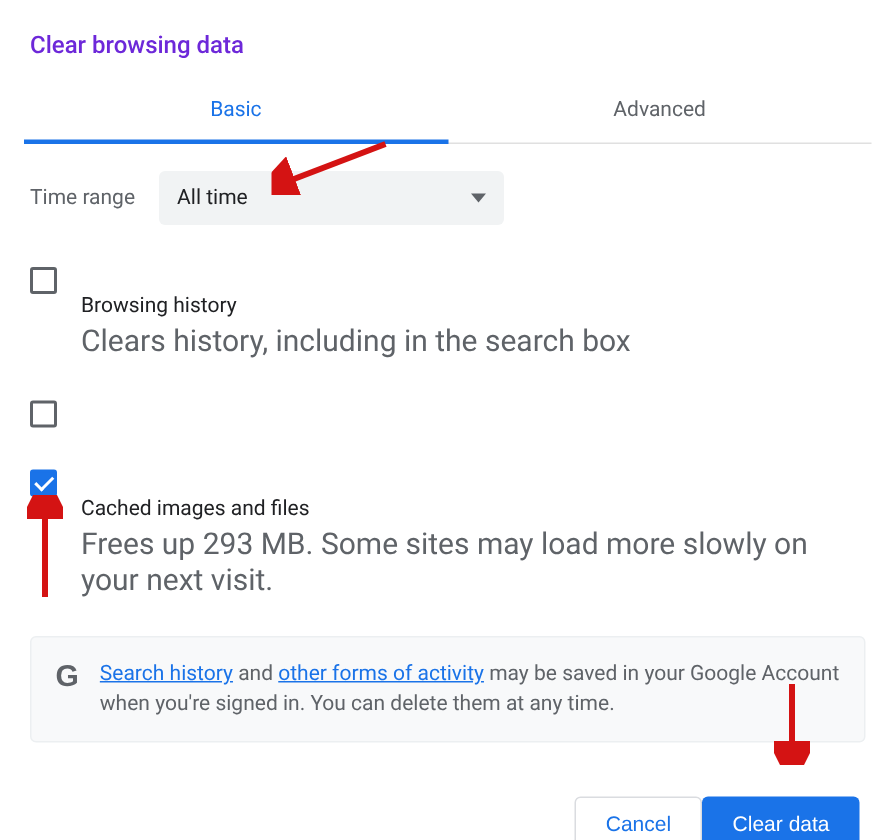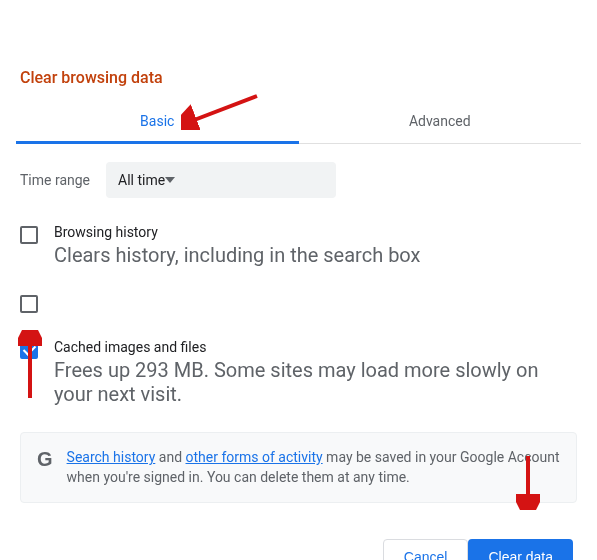--- a/index.html
+++ b/index.html
@@ -11,23 +11,22 @@
     color: #202124;
     width: 597px;
     height: 560px;
     overflow: hidden;
     position: relative;
   }
   .dialog { padding: 20px 16px 0 16px; }
   .title {
     font-size: 16px;
     font-weight: 500;
-    color: #c2410c;
+    color: #6d28d9;
     padding: 0 0 14px 4px;
-    margin-top: 48px;
   }
   .tabs {
     display: flex;
     border-bottom: 1px solid #e0e0e0;
   }
   .tab {
     flex: 0 0 50%;
     text-align: center;
     padding: 12px 0;
     font-size: 14px;
@@ -47,20 +46,21 @@
     gap: 16px;
     margin-bottom: 26px;
   }
   .time-label { font-size: 14px; color: #5f6368; }
   .select {
     background: #f1f3f4;
     border-radius: 4px;
     padding: 10px 12px;
     display: flex;
     align-items: center;
+    justify-content: space-between;
     width: 230px;
     cursor: pointer;
   }
   .select .val { font-size: 14px; color: #202124; }
   .select .caret {
     width: 0; height: 0;
     border-left: 5px solid transparent;
     border-right: 5px solid transparent;
     border-top: 6px solid #5f6368;
   }
@@ -85,21 +85,21 @@
   }
   .cb.checked::after {
     content: "";
     position: absolute;
     left: 4px; top: 0px;
     width: 5px; height: 10px;
     border: solid #fff;
     border-width: 0 2px 2px 0;
     transform: rotate(45deg);
   }
-  .opt-title { font-size: 14px; color: #202124; margin-bottom: 3px; }
+  .opt-title { font-size: 14px; color: #202124; margin-bottom: 3px; margin-top: 20px; }
   .opt-desc { font-size: 20px; color: #5f6368; }
   .info-box {
     background: #f8f9fa;
     border: 1px solid #eceff1;
     border-radius: 4px;
     padding: 14px 16px;
     display: flex;
     gap: 14px;
     align-items: flex-start;
     margin-bottom: 20px;

